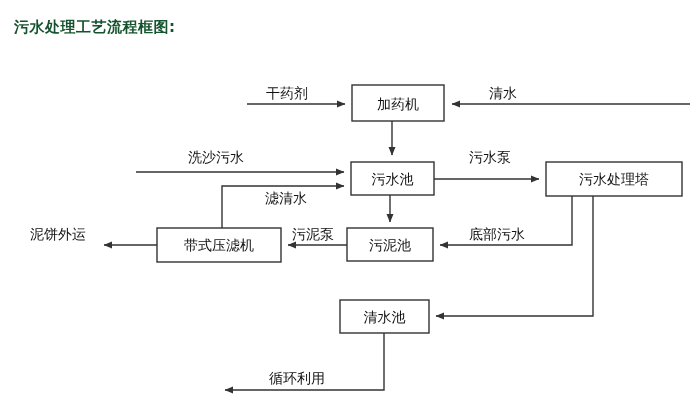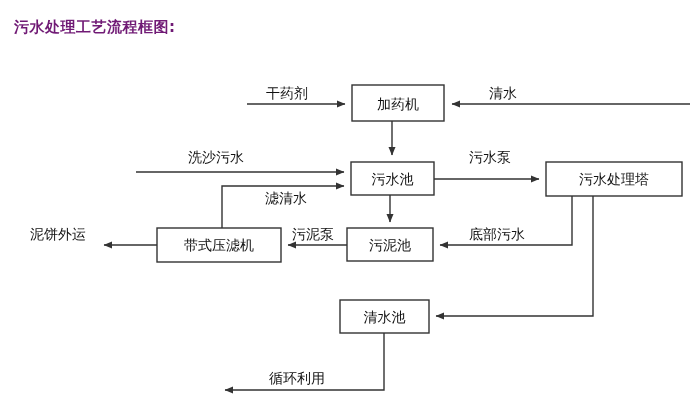--- a/index.html
+++ b/index.html
@@ -14,21 +14,21 @@
     background: #ffffff;
     font-family: "DejaVu Sans", "Liberation Sans", sans-serif;
     overflow: hidden;
   }
   #title {
     position: absolute;
     left: 14px;
     top: 18px;
     font-size: 15px;
     font-weight: bold;
-    color: #701a75;
+    color: #14532d;
     letter-spacing: 0.5px;
     white-space: nowrap;
   }
   svg#diagram {
     position: absolute;
     left: 0;
     top: 0;
     width: 700px;
     height: 420px;
   }

